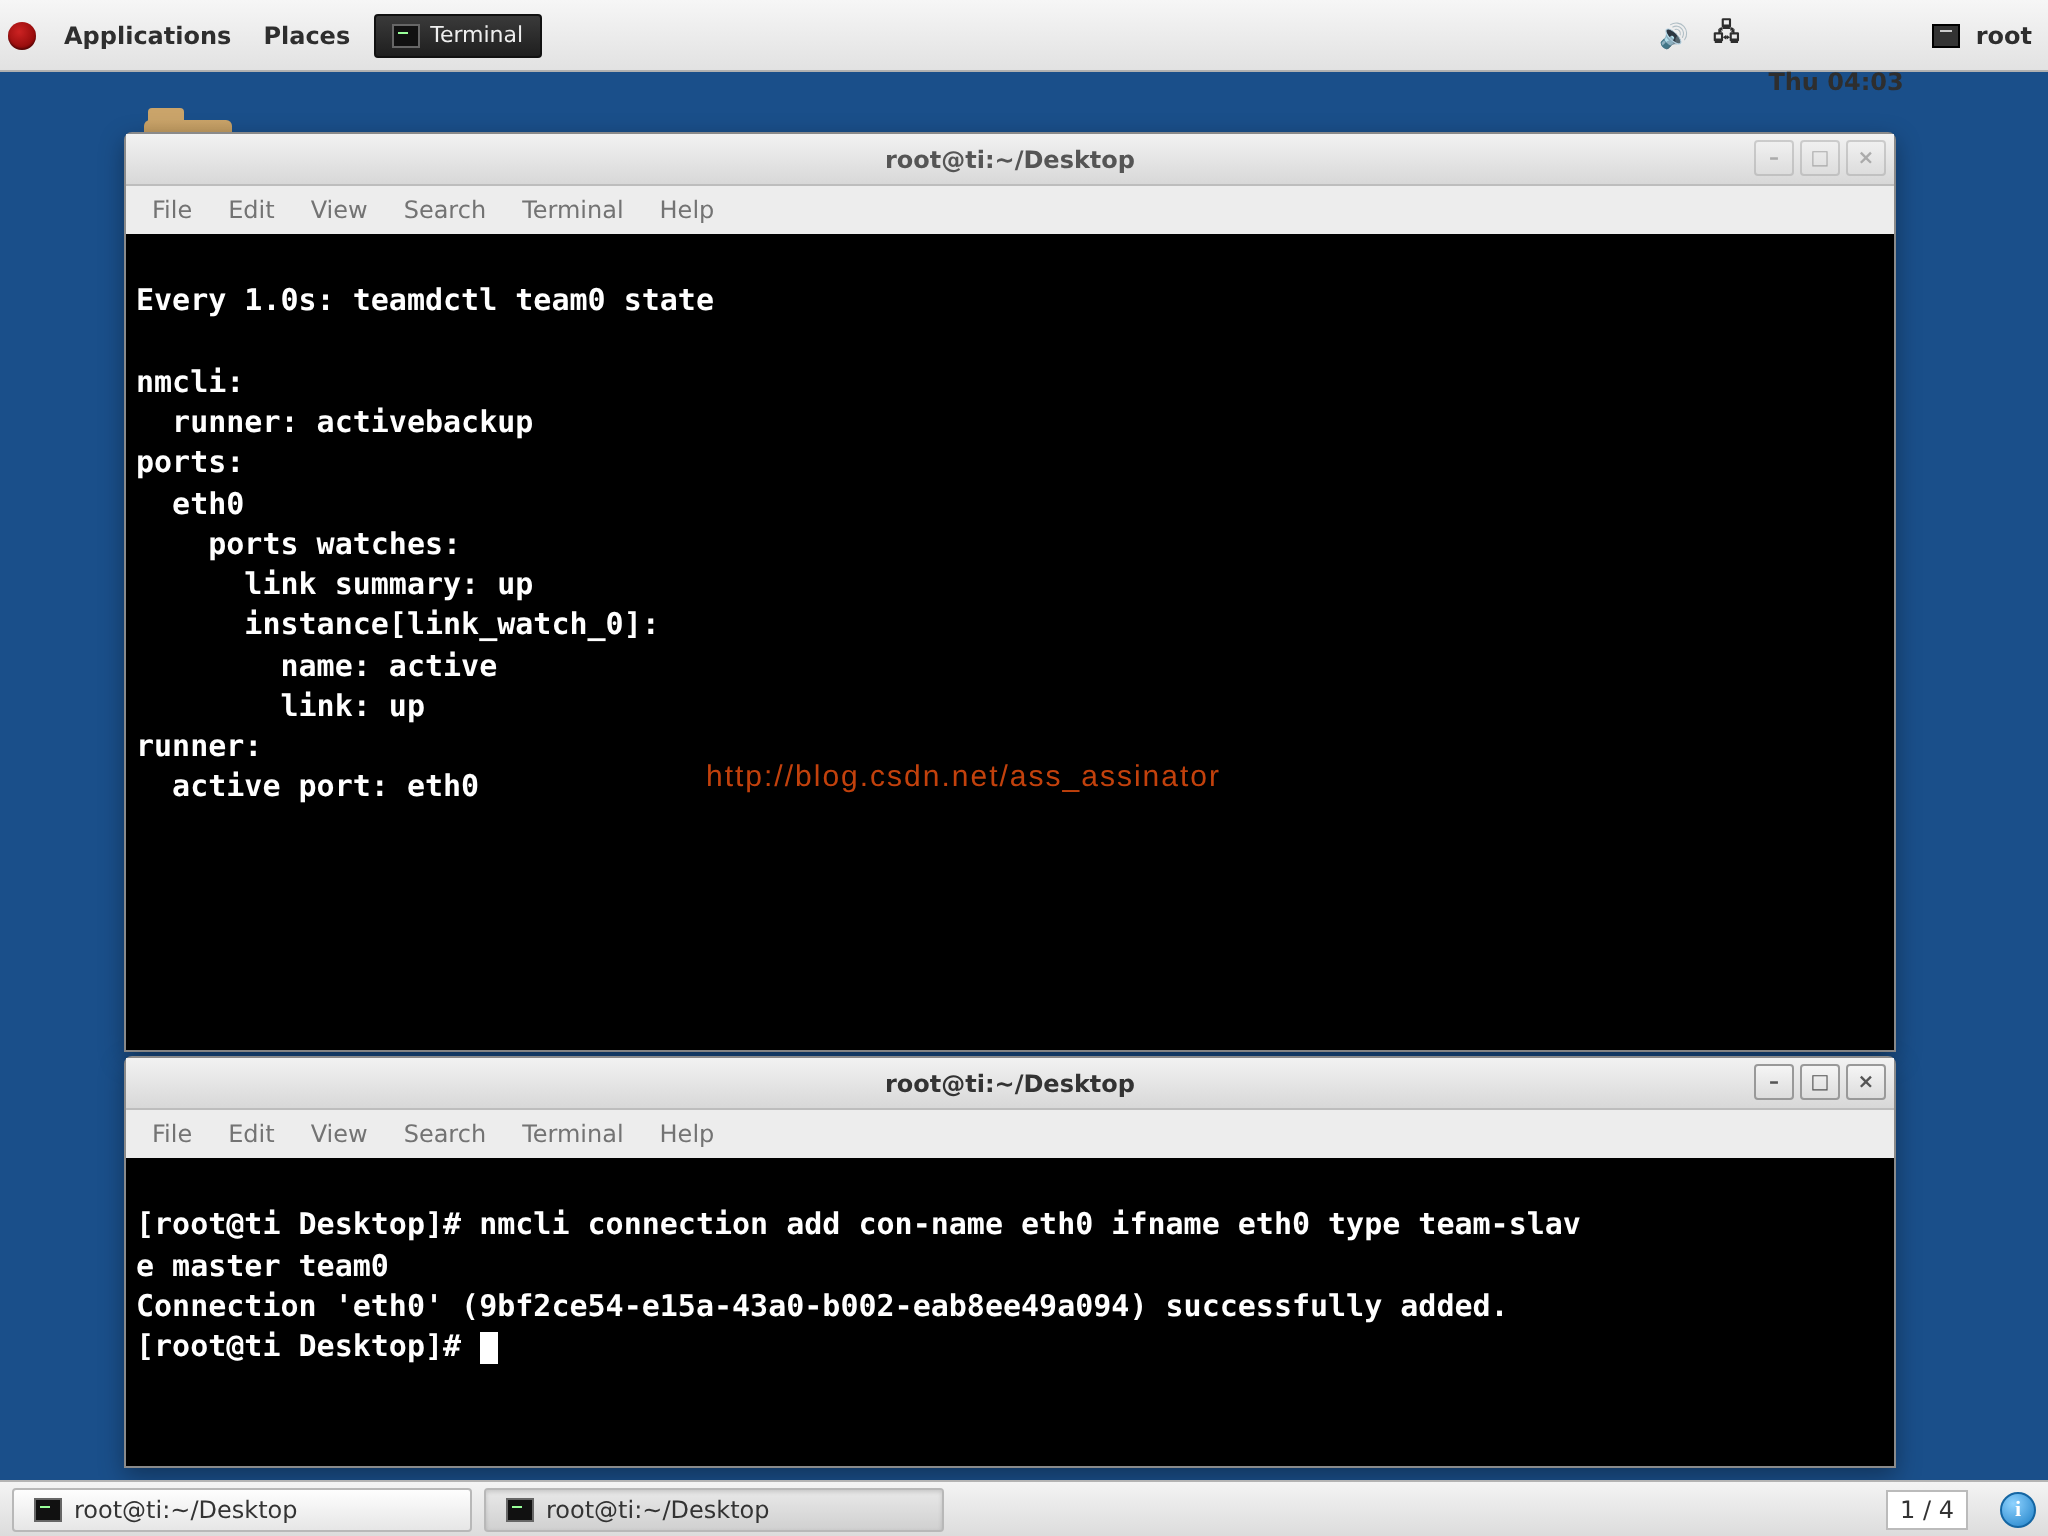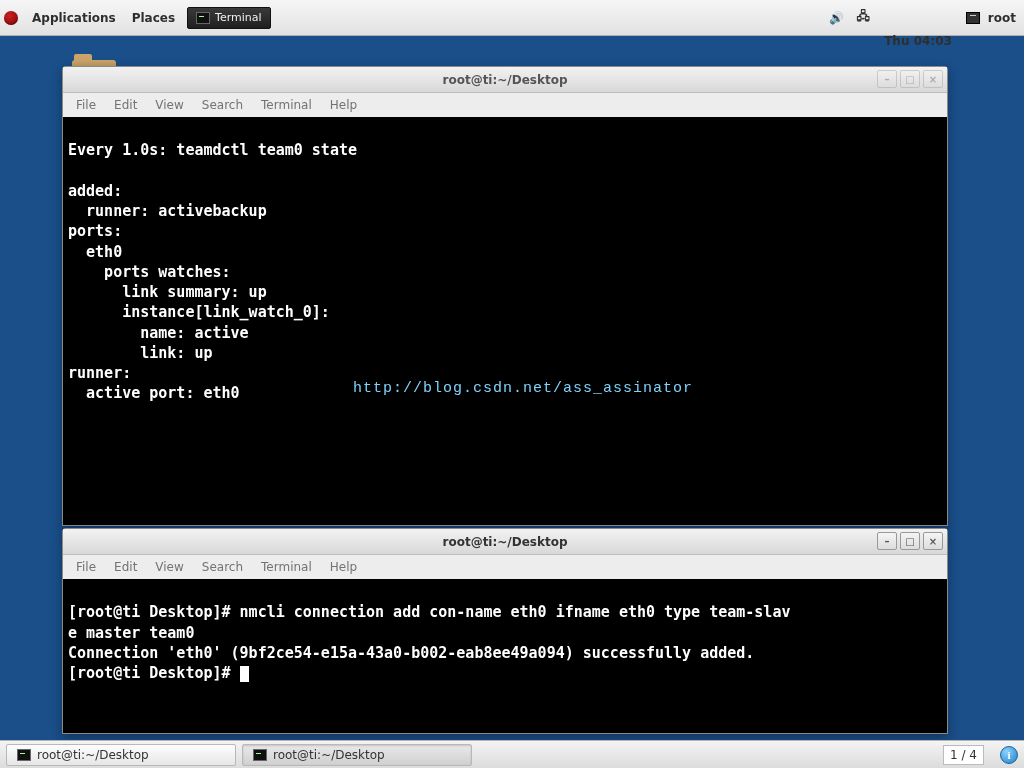--- a/index.html
+++ b/index.html
@@ -83,22 +83,22 @@
   }
   .menubar span { padding:3px 9px; cursor:pointer; }
   .term-body {
     flex:1; background:#000; color:#fff;
     font-family:"DejaVu Sans Mono","Liberation Mono",monospace;
     font-size:15px; line-height:1.35; padding:3px 5px;
     white-space:pre; overflow:hidden; position:relative;
   }
   .term-body.bold { font-weight:bold; }
   .watermark {
-    position:absolute; color:#7dd3fc; font-size:15px; font-weight:normal;
-    font-family:Liberation Mono, monospace; letter-spacing:1px;
+    position:absolute; color:#c2410c; font-size:15px; font-weight:normal;
+    font-family:Liberation Sans, sans-serif; letter-spacing:1px;
   }
   .cursor {
     display:inline-block; width:9px; height:16px; background:#fff;
     vertical-align:text-bottom;
   }
 
   
   #win1 { left:62px; top:66px; width:886px; height:460px; }
   #win1 .term-body { font-weight:bold; }
 
@@ -172,21 +172,21 @@
   <div class="menubar">
     <span>File</span>
     <span>Edit</span>
     <span>View</span>
     <span>Search</span>
     <span>Terminal</span>
     <span>Help</span>
   </div>
   <div class="term-body bold">
 <div class="topline"><span>Every 1.0s: teamdctl team0 state</span></div><span></span>
-<span>added:</span>
+<span>nmcli:</span>
 <span>  runner: activebackup</span>
 <span>ports:</span>
 <span>  eth0</span>
 <span>    ports watches:</span>
 <span>      link summary: up</span>
 <span>      instance[link_watch_0]:</span>
 <span>        name: active</span>
 <span>        link: up</span>
 <span>runner:</span>
 <span>  active port: eth0</span>

